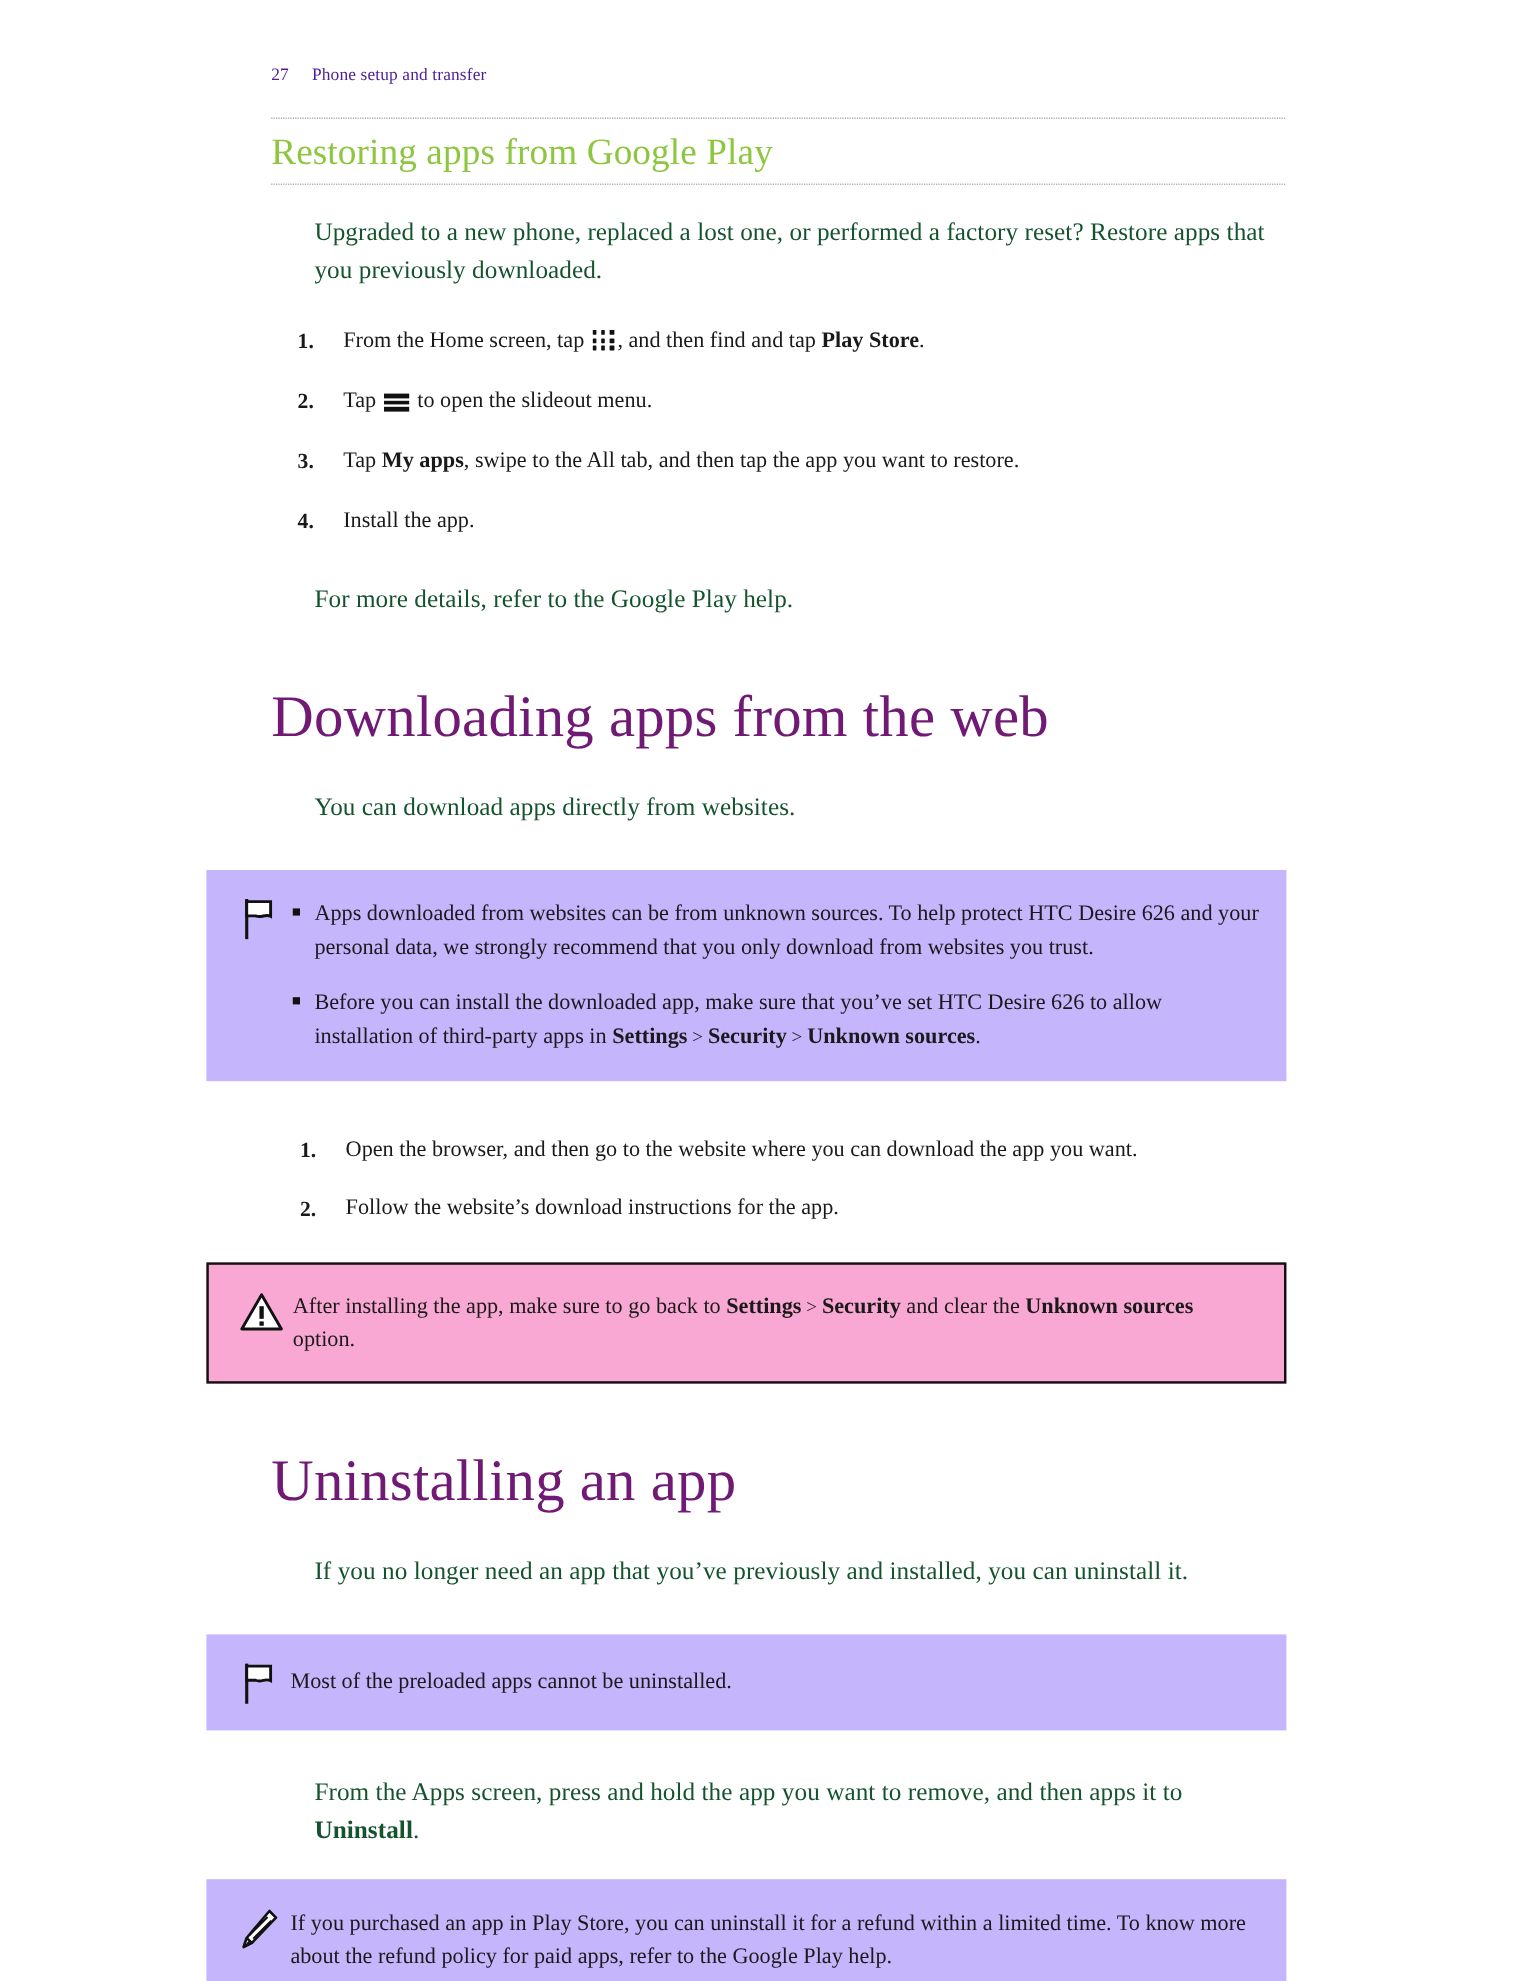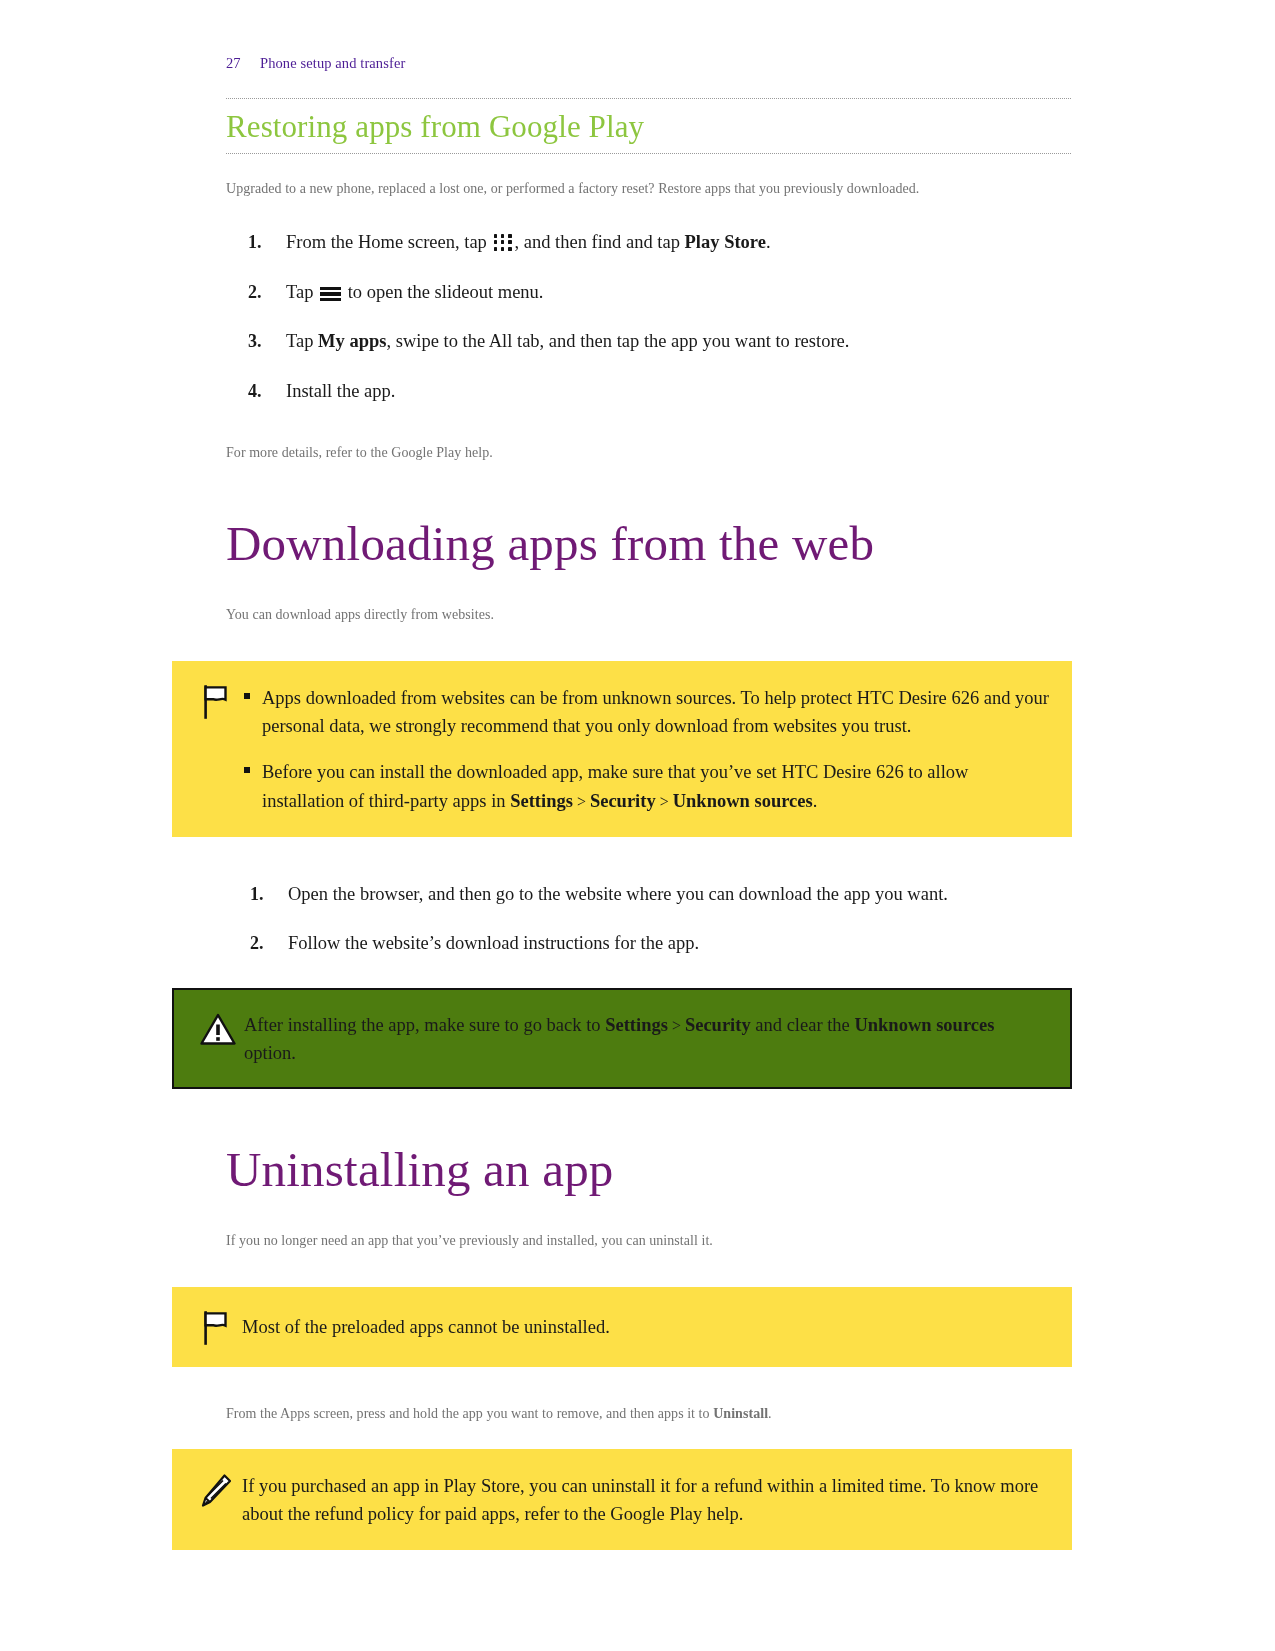--- a/index.html
+++ b/index.html
@@ -66,24 +66,25 @@
   h1.section-heading {
     font-family:"Liberation Serif", serif;
     font-weight:normal;
     font-size:49px;
     line-height:1.2;
     color:#701a75;
     letter-spacing:0.2px;
   }
 
   p.body-text {
-    font-size:14px;
+    font-size:21px;
     line-height:1.52;
     letter-spacing:0.05px;
-    color:#737373;
+    color:#14532d;
+    margin-left:36px;
   }
   .spacer-24 { height:24px; }
   .spacer-30 { height:30px; }
   .spacer-36 { height:36px; }
   .spacer-44 { height:44px; }
   .spacer-52 { height:52px; }
 
   
   ol.steps {
     list-style:none;
@@ -147,29 +148,29 @@
     width:21px;
     height:3.4px;
     background:#111;
   }
   .icon-hamburger i:nth-child(1){ top:0; }
   .icon-hamburger i:nth-child(2){ top:5.6px; }
   .icon-hamburger i:nth-child(3){ top:11.2px; }
 
   
   .note-box {
-    background:#fde047;
+    background:#c4b5fd;
     display:flex;
     align-items:flex-start;
     padding:22px 20px 22px 18px;
     width:900px;
     margin-left:-54px;
   }
   .note-box.warning-box {
-    background:#4d7c0f;
+    background:#f9a8d4;
     border:2.2px solid #111;
     padding:20px 20px 20px 18px;
   }
   .note-icon {
     flex:0 0 auto;
     width:52px;
     padding-top:2px;
     display:flex;
     justify-content:center;
   }

